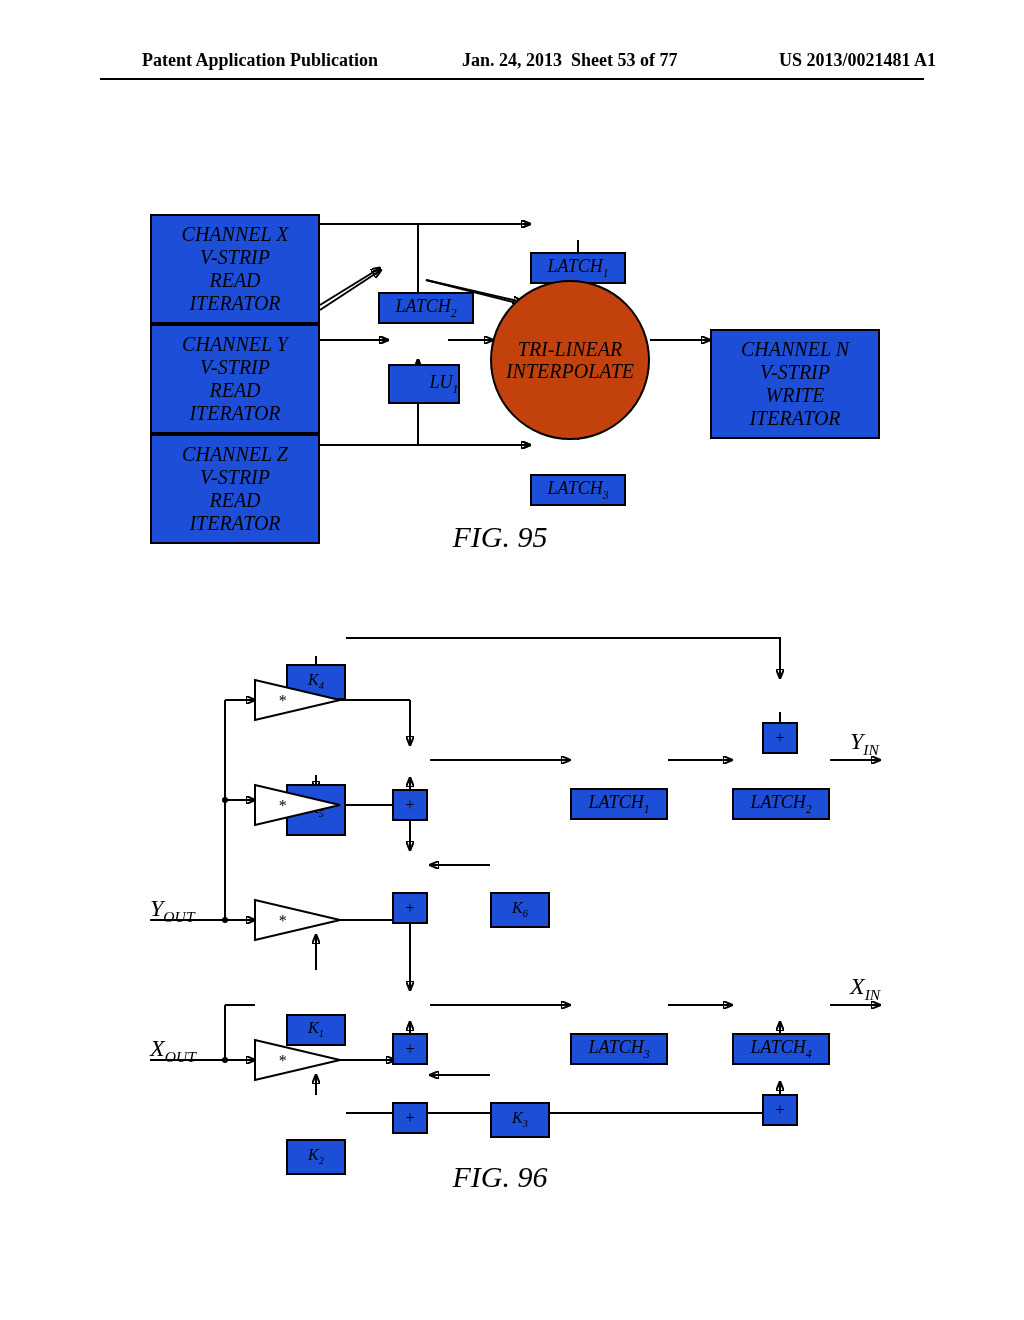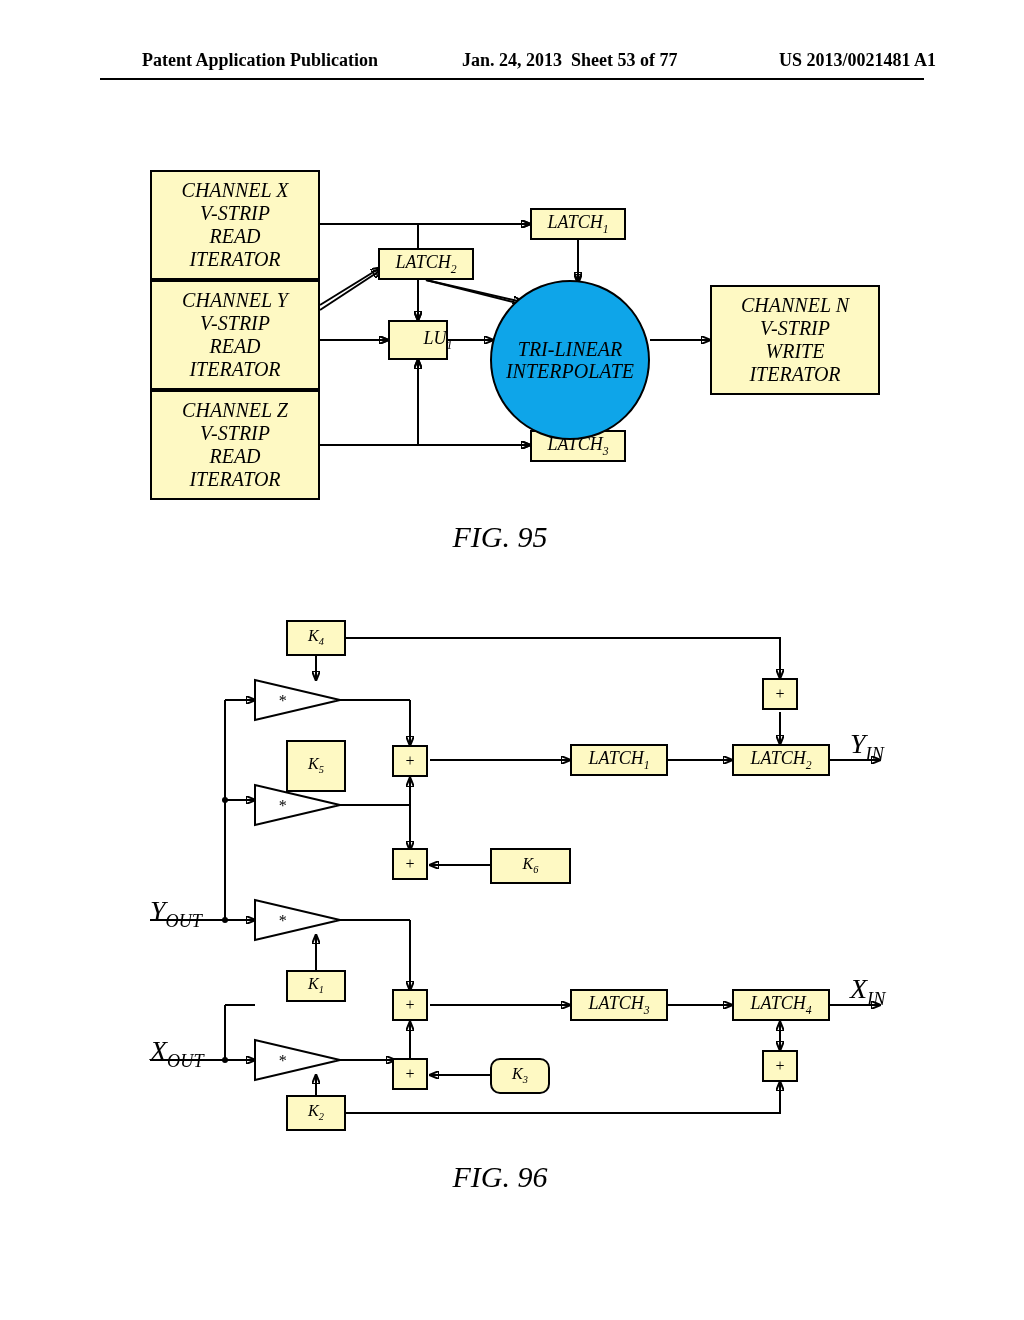--- a/index.html
+++ b/index.html
@@ -32,54 +32,55 @@
     position: absolute;
     left: 100px;
     right: 100px;
     top: 78px;
     border-top: 2px solid #000;
   }
   
   .node {
     position: absolute;
     border: 2px solid #000;
-    background: #fef9c3;
+    background: #1d4ed8;
     text-align: center;
     box-sizing: border-box;
     font-style: italic;
     font-size: 20px;
     line-height: 1.15;
     display: flex;
     flex-direction: column;
     justify-content: center;
     align-items: center;
     z-index: 2;
+    margin-top: 44px;
   }
   .node.small { font-size: 18px; text-align: right; }
   .node.tiny  { font-size: 16px; }
   .node.latch { height: 32px; padding: 0 6px; }
   .circle {
     position: absolute;
     border: 2px solid #000;
     border-radius: 50%;
-    background: #0ea5e9;
+    background: #c2410c;
     box-sizing: border-box;
     display: flex;
     align-items: center;
     justify-content: center;
     text-align: center;
     font-style: italic;
     font-size: 20px;
     line-height: 1.1;
     z-index: 2;
   }
   .label {
     position: absolute;
     font-style: italic;
-    font-size: 28px;
+    font-size: 24px;
     z-index: 3;
   }
   .figcap {
     position: absolute;
     font-style: italic;
     font-size: 30px;
     text-align: center;
     width: 200px;
     z-index: 3;
   }
@@ -124,21 +125,21 @@
 READ
 ITERATOR</span>
   </div>
   <div class="node" style="left:150px; top:390px; width:170px; height:110px;">
     <span style="white-space:pre-line;">CHANNEL Z
 V-STRIP
 READ
 ITERATOR</span>
   </div>
 
-  <div class="node small" style="left:388px; top:320px; width:60px; height:40px;padding-left:40px;">
+  <div class="node small" style="left:388px; top:320px; width:72px; height:40px;padding-left:40px;">
     <span><span>LU</span><span class="sub">1</span></span>
   </div>
 
   <div class="node latch small" style="left:378px; top:248px; width:96px;">
     <span><span>LATCH</span><span class="sub">2</span></span>
   </div>
 
   <div class="node latch small" style="left:530px; top:208px; width:96px;">
     <span><span>LATCH</span><span class="sub">1</span></span>
   </div>
@@ -282,29 +283,29 @@
     <polyline points="346,1113 780,1113 780,1082" marker-end="url(#a)"></polyline>
 
     <line x1="780" y1="1050" x2="780" y2="1022" marker-end="url(#a)"></line>
     <line x1="780" y1="1022" x2="780" y2="1050" marker-end="url(#a)"></line>
   </svg>
 
   <div class="node tiny" style="left:286px; top:740px; width:60px; height:52px;">
     <span><span>K</span><span class="sub">5</span></span>
   </div>
 
-  <div class="node tiny" style="left:490px; top:848px; width:81px; height:36px;text-align:right;">
+  <div class="node tiny" style="left:490px; top:848px; width:60px; height:36px;text-align:right;">
     <span><span>K</span><span class="sub">6</span></span>
   </div>
 
   <div class="node tiny" style="left:286px; top:970px; width:60px; height:32px;">
     <span><span>K</span><span class="sub">1</span></span>
   </div>
 
-  <div class="node tiny" style="left:490px; top:1058px; width:60px; height:36px;border-radius:10px;">
+  <div class="node tiny" style="left:490px; top:1058px; width:60px; height:36px;">
     <span><span>K</span><span class="sub">3</span></span>
   </div>
 
   <div class="node tiny" style="left:286px; top:1095px; width:60px; height:36px;">
     <span><span>K</span><span class="sub">2</span></span>
   </div>
 
   <div class="node latch small" style="left:570px; top:744px; width:98px;">
     <span><span>LATCH</span><span class="sub">1</span></span>
   </div>

